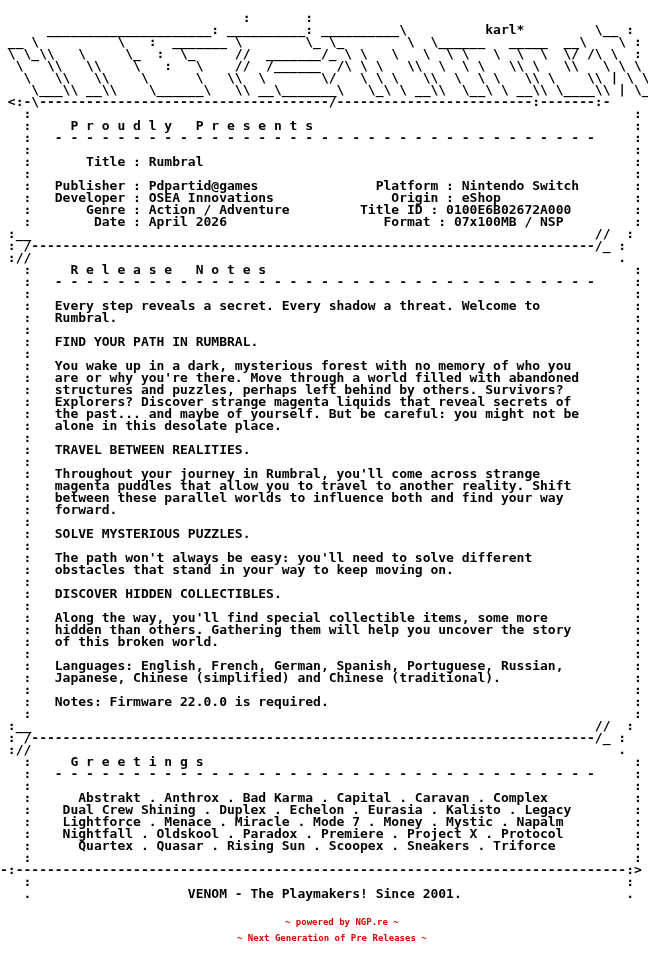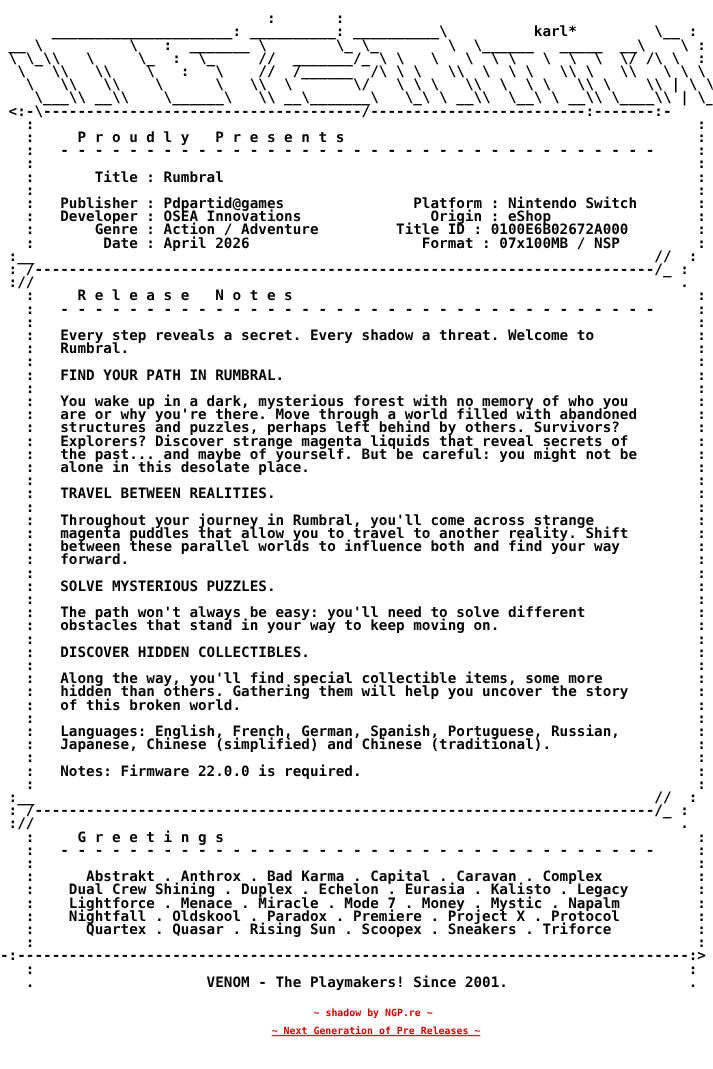--- a/index.html
+++ b/index.html
@@ -10,22 +10,22 @@
     font-size:13px;font-weight:bold;color:#000000;
     line-height:12px;white-space:pre;
   }
   .nfo-line{height:12px;white-space:pre;}
   .red-line{
     position:absolute;
     font-family:"DejaVu Sans Mono","Liberation Mono",monospace;
     font-size:9px;font-weight:bold;line-height:12px;white-space:pre;
   }
   .red-line.r1{left:285px;top:916px;}
-  .red-line.r2{left:247px;top:932px;text-decoration:underline;}
+  .red-line.r2{left:237px;top:932px;}
 </style>
 </head>
 <body>
 
 <div class="page">
   <pre class="nfo"><div class="nfo-line"> </div><div class="nfo-line">                               :       :</div><div class="nfo-line">      _____________________: __________: __________\          karl*         \__ :</div><div class="nfo-line"> __ \          \   :  _______ \        \_ \_        \  \______   _____  __\    \ :</div><div class="nfo-line"> \ \_\\   \     \_  :  \_     //  _______/_ \ \   \   \  \ \   \  \  \  \/ /\ \  :</div><div class="nfo-line">  \   \\   \\    \   :   \    //  /______  /\ \ \   \\  \  \ \   \\ \   \\   \ \ \</div><div class="nfo-line">   \   \\   \\    \      \   \\  \       \/   \ \ \   \\  \  \ \   \\ \    \\ | \ \</div><div class="nfo-line">    \___\\ __\\    \______\   \\ __\_______\   \_\ \ __\\  \__\ \ __\\ \____\\ | \_\</div><div class="nfo-line"> &lt;:-\-------------------------------------/-------------------------:-------:-</div><div class="nfo-line">   :                                                                             :</div><div class="nfo-line">   :     P r o u d l y   P r e s e n t s                                         :</div><div class="nfo-line">   :   - - - - - - - - - - - - - - - - - - - - - - - - - - - - - - - - - - -     :</div><div class="nfo-line">   :                                                                             :</div><div class="nfo-line">   :       Title : Rumbral                                                       :</div><div class="nfo-line">   :                                                                             :</div><div class="nfo-line">   :   Publisher : Pdpartid@games               Platform : Nintendo Switch       :</div><div class="nfo-line">   :   Developer : OSEA Innovations               Origin : eShop                 :</div><div class="nfo-line">   :       Genre : Action / Adventure         Title ID : 0100E6B02672A000        :</div><div class="nfo-line">   :        Date : April 2026                    Format : 07x100MB / NSP         :</div><div class="nfo-line"> :__                                                                        //  :</div><div class="nfo-line"> : /------------------------------------------------------------------------/_ :</div><div class="nfo-line"> ://                                                                           .</div><div class="nfo-line">   :     R e l e a s e   N o t e s                                               :</div><div class="nfo-line">   :   - - - - - - - - - - - - - - - - - - - - - - - - - - - - - - - - - - -     :</div><div class="nfo-line">   :                                                                             :</div><div class="nfo-line">   :   Every step reveals a secret. Every shadow a threat. Welcome to            :</div><div class="nfo-line">   :   Rumbral.                                                                  :</div><div class="nfo-line">   :                                                                             :</div><div class="nfo-line">   :   FIND YOUR PATH IN RUMBRAL.                                                :</div><div class="nfo-line">   :                                                                             :</div><div class="nfo-line">   :   You wake up in a dark, mysterious forest with no memory of who you        :</div><div class="nfo-line">   :   are or why you're there. Move through a world filled with abandoned       :</div><div class="nfo-line">   :   structures and puzzles, perhaps left behind by others. Survivors?         :</div><div class="nfo-line">   :   Explorers? Discover strange magenta liquids that reveal secrets of        :</div><div class="nfo-line">   :   the past... and maybe of yourself. But be careful: you might not be       :</div><div class="nfo-line">   :   alone in this desolate place.                                             :</div><div class="nfo-line">   :                                                                             :</div><div class="nfo-line">   :   TRAVEL BETWEEN REALITIES.                                                 :</div><div class="nfo-line">   :                                                                             :</div><div class="nfo-line">   :   Throughout your journey in Rumbral, you'll come across strange            :</div><div class="nfo-line">   :   magenta puddles that allow you to travel to another reality. Shift        :</div><div class="nfo-line">   :   between these parallel worlds to influence both and find your way         :</div><div class="nfo-line">   :   forward.                                                                  :</div><div class="nfo-line">   :                                                                             :</div><div class="nfo-line">   :   SOLVE MYSTERIOUS PUZZLES.                                                 :</div><div class="nfo-line">   :                                                                             :</div><div class="nfo-line">   :   The path won't always be easy: you'll need to solve different             :</div><div class="nfo-line">   :   obstacles that stand in your way to keep moving on.                       :</div><div class="nfo-line">   :                                                                             :</div><div class="nfo-line">   :   DISCOVER HIDDEN COLLECTIBLES.                                             :</div><div class="nfo-line">   :                                                                             :</div><div class="nfo-line">   :   Along the way, you'll find special collectible items, some more           :</div><div class="nfo-line">   :   hidden than others. Gathering them will help you uncover the story        :</div><div class="nfo-line">   :   of this broken world.                                                     :</div><div class="nfo-line">   :                                                                             :</div><div class="nfo-line">   :   Languages: English, French, German, Spanish, Portuguese, Russian,         :</div><div class="nfo-line">   :   Japanese, Chinese (simplified) and Chinese (traditional).                 :</div><div class="nfo-line">   :                                                                             :</div><div class="nfo-line">   :   Notes: Firmware 22.0.0 is required.                                       :</div><div class="nfo-line">   :                                                                             :</div><div class="nfo-line"> :__                                                                        //  :</div><div class="nfo-line"> : /------------------------------------------------------------------------/_ :</div><div class="nfo-line"> ://                                                                           .</div><div class="nfo-line">   :     G r e e t i n g s                                                       :</div><div class="nfo-line">   :   - - - - - - - - - - - - - - - - - - - - - - - - - - - - - - - - - - -     :</div><div class="nfo-line">   :                                                                             :</div><div class="nfo-line">   :      Abstrakt . Anthrox . Bad Karma . Capital . Caravan . Complex           :</div><div class="nfo-line">   :    Dual Crew Shining . Duplex . Echelon . Eurasia . Kalisto . Legacy        :</div><div class="nfo-line">   :    Lightforce . Menace . Miracle . Mode 7 . Money . Mystic . Napalm         :</div><div class="nfo-line">   :    Nightfall . Oldskool . Paradox . Premiere . Project X . Protocol         :</div><div class="nfo-line">   :      Quartex . Quasar . Rising Sun . Scoopex . Sneakers . Triforce          :</div><div class="nfo-line">   :                                                                             :</div><div class="nfo-line">-:------------------------------------------------------------------------------:&gt;</div><div class="nfo-line">   :                                                                            :</div><div class="nfo-line">   .                    VENOM - The Playmakers! Since 2001.                     .</div></pre>
-  <div class="red-line r1" style="color: rgb(221, 0, 0);">~ shadow by NGP.re ~</div>
+  <div class="red-line r1" style="color: rgb(221, 0, 0);">~ powered by NGP.re ~</div>
   <div class="red-line r2" style="color: rgb(221, 0, 0);">~ Next Generation of Pre Releases ~</div>
 </div>
 
 </body></html>

